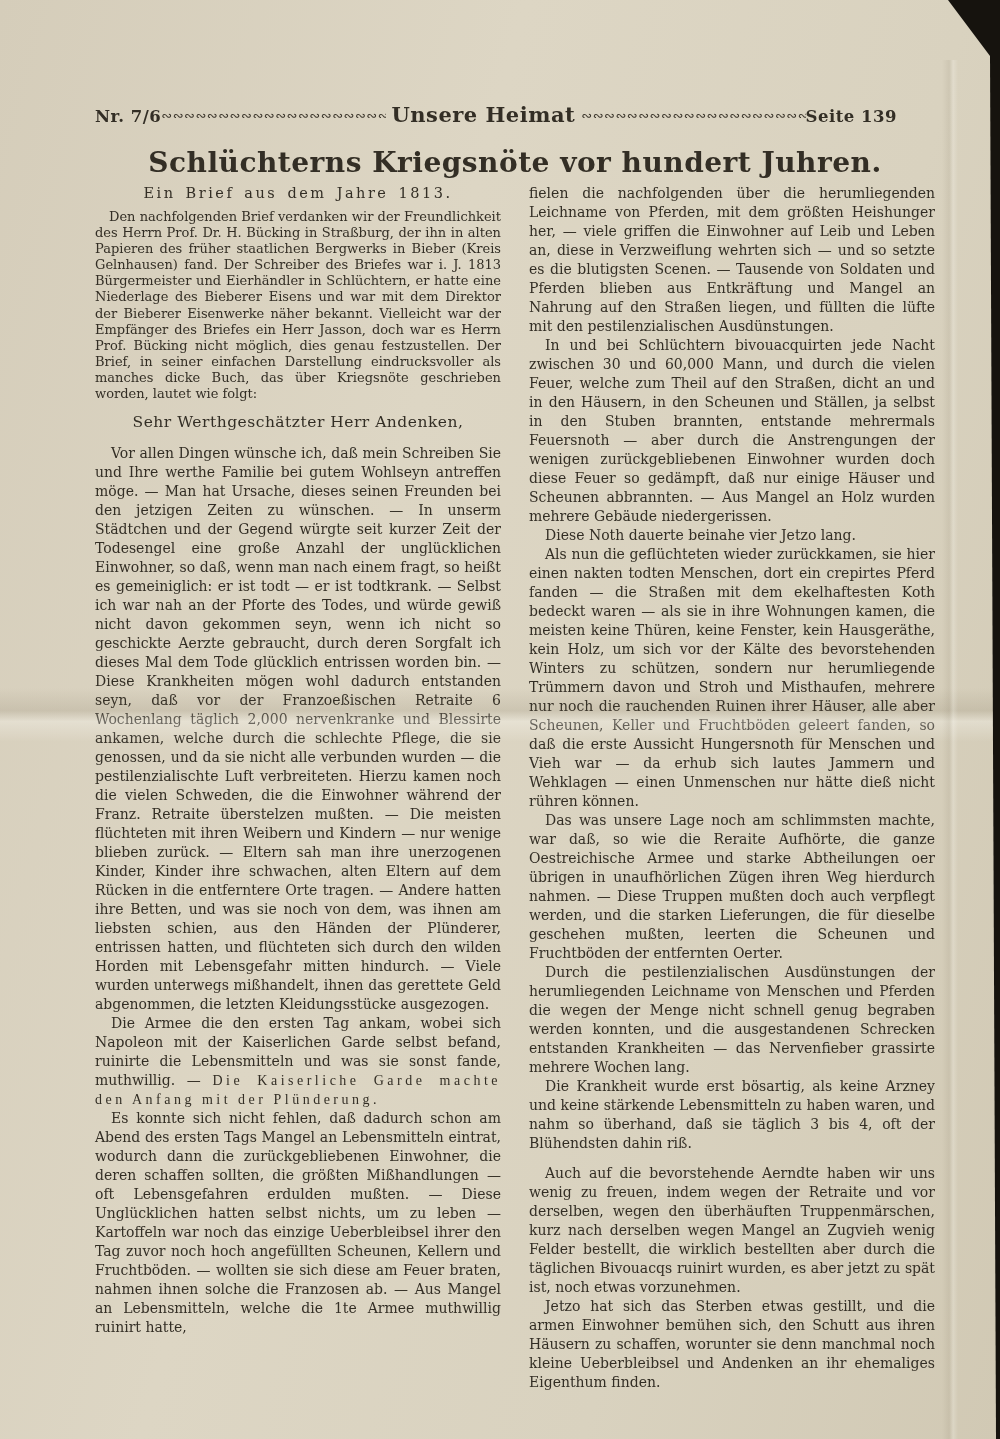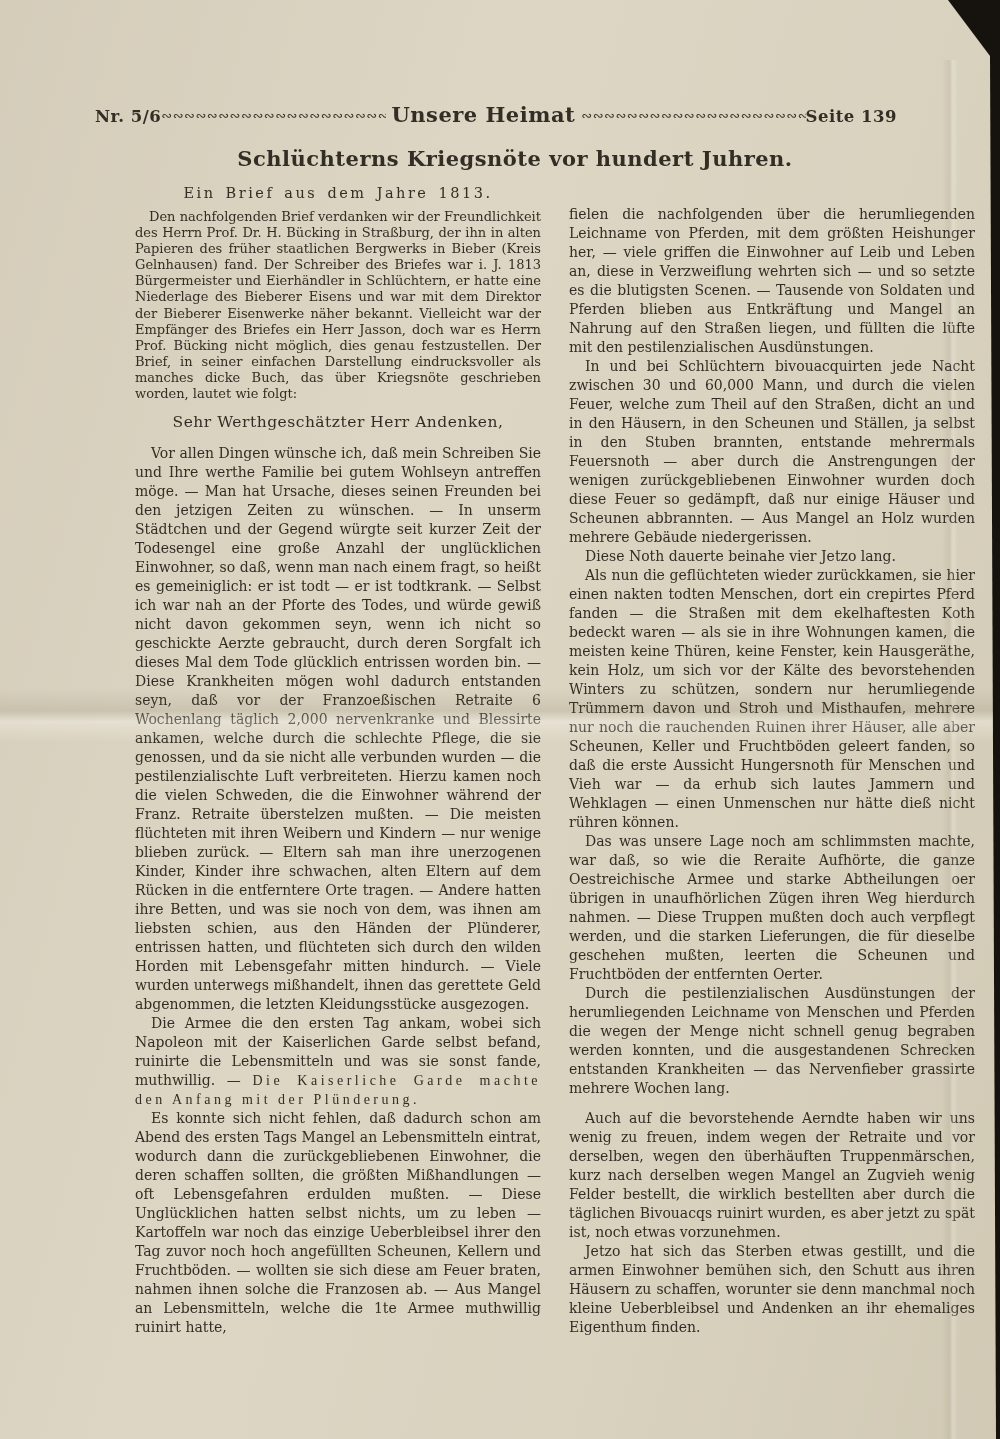--- a/index.html
+++ b/index.html
@@ -30,25 +30,25 @@
     white-space:nowrap;
   }
   .issue,.pageno{font-size:16.5px;font-weight:600;letter-spacing:0.5px;}
   .journal{font-size:21px;font-weight:700;letter-spacing:0.5px;padding:0 6px;}
   .orn{
     font-size:13px;letter-spacing:0.5px;position:relative;top:-2px;
     color:#3a342a;overflow:hidden;flex:1 1 auto;text-align:center;
   }
   .article-title{
     position:absolute;top:146px;left:95px;width:840px;text-align:center;
-    font-size:21px;font-weight:700;letter-spacing:0.5px;
+    font-size:28px;font-weight:700;letter-spacing:0.5px;
   }
   .cols{
     position:absolute;top:184px;left:95px;width:840px;
-    display:flex;gap:28px;align-items:flex-end;margin-left:40px;
+    display:flex;gap:28px;align-items:flex-start;
   }
   .col{width:413px;}
   .para{margin:0;text-align:justify;font-size:14px;line-height:19px;}
   .para.intro-heading{
     text-align:center;font-size:14.5px;letter-spacing:2.5px;word-spacing:3px;
     margin:0 0 7px 0;line-height:18px;
   }
   .para.intro{font-size:13px;line-height:16.1px;text-indent:14px;margin-bottom:10px;}
   .para.salutation{
     text-align:center;font-size:15.5px;letter-spacing:0.5px;
@@ -57,21 +57,21 @@
   .para.indent{text-indent:16px;}
   .para.gap-before{margin-top:11px;}
   .spread{letter-spacing:3.5px;font-family:Liberation Serif, serif;}
 </style>
 </head>
 <body>
 
 <div class="paper">
 
   <div class="header">
-    <span class="issue">Nr. 5/6</span>
+    <span class="issue">Nr. 7/6</span>
     <span class="orn">∾∾∾∾∾∾∾∾∾∾∾∾∾∾∾∾∾∾∾∾∾</span>
     <span class="journal">Unsere Heimat</span>
     <span class="orn">∾∾∾∾∾∾∾∾∾∾∾∾∾∾∾∾∾∾∾∾∾</span>
     <span class="pageno">Seite 139</span>
   </div>
 
   <div class="article-title">Schlüchterns Kriegsnöte vor hundert Juhren.</div>
 
   <div class="cols">
     <div class="col" id="col-left">
@@ -82,20 +82,21 @@
         <p class="para indent">Die Armee die den ersten Tag ankam, wobei sich Napoleon mit der Kaiserlichen Garde selbst befand, ruinirte die Lebensmitteln und was sie sonst fande, muthwillig. — <span class="spread">Die Kaiserliche Garde machte den Anfang mit der Plünderung.</span></p>
         <p class="para indent">Es konnte sich nicht fehlen, daß dadurch schon am Abend des ersten Tags Mangel an Lebensmitteln eintrat, wodurch dann die zurückgebliebenen Einwohner, die deren schaffen sollten, die größten Mißhandlungen — oft Lebensgefahren erdulden mußten. — Diese Unglücklichen hatten selbst nichts, um zu leben — Kartoffeln war noch das einzige Ueberbleibsel ihrer den Tag zuvor noch hoch angefüllten Scheunen, Kellern und Fruchtböden. — wollten sie sich diese am Feuer braten, nahmen ihnen solche die Franzosen ab. — Aus Mangel an Lebensmitteln, welche die 1te Armee muthwillig ruinirt hatte,</p>
       </div>
     <div class="col" id="col-right">
         <p class="para">fielen die nachfolgenden über die herumliegenden Leichname von Pferden, mit dem größten Heishunger her, — viele griffen die Einwohner auf Leib und Leben an, diese in Verzweiflung wehrten sich — und so setzte es die blutigsten Scenen. — Tausende von Soldaten und Pferden blieben aus Entkräftung und Mangel an Nahrung auf den Straßen liegen, und füllten die lüfte mit den pestilenzialischen Ausdünstungen.</p>
         <p class="para indent">In und bei Schlüchtern bivouacquirten jede Nacht zwischen 30 und 60,000 Mann, und durch die vielen Feuer, welche zum Theil auf den Straßen, dicht an und in den Häusern, in den Scheunen und Ställen, ja selbst in den Stuben brannten, entstande mehrermals Feuersnoth — aber durch die Anstrengungen der wenigen zurückgebliebenen Einwohner wurden doch diese Feuer so gedämpft, daß nur einige Häuser und Scheunen abbrannten. — Aus Mangel an Holz wurden mehrere Gebäude niedergerissen.</p>
         <p class="para indent">Diese Noth dauerte beinahe vier Jetzo lang.</p>
         <p class="para indent">Als nun die geflüchteten wieder zurückkamen, sie hier einen nakten todten Menschen, dort ein crepirtes Pferd fanden — die Straßen mit dem ekelhaftesten Koth bedeckt waren — als sie in ihre Wohnungen kamen, die meisten keine Thüren, keine Fenster, kein Hausgeräthe, kein Holz, um sich vor der Kälte des bevorstehenden Winters zu schützen, sondern nur herumliegende Trümmern davon und Stroh und Misthaufen, mehrere nur noch die rauchenden Ruinen ihrer Häuser, alle aber Scheunen, Keller und Fruchtböden geleert fanden, so daß die erste Aussicht Hungersnoth für Menschen und Vieh war — da erhub sich lautes Jammern und Wehklagen — einen Unmenschen nur hätte dieß nicht rühren können.</p>
         <p class="para indent">Das was unsere Lage noch am schlimmsten machte, war daß, so wie die Reraite Aufhörte, die ganze Oestreichische Armee und starke Abtheilungen oer übrigen in unaufhörlichen Zügen ihren Weg hierdurch nahmen. — Diese Truppen mußten doch auch verpflegt werden, und die starken Lieferungen, die für dieselbe geschehen mußten, leerten die Scheunen und Fruchtböden der entfernten Oerter.</p>
         <p class="para indent">Durch die pestilenzialischen Ausdünstungen der herumliegenden Leichname von Menschen und Pferden die wegen der Menge nicht schnell genug begraben werden konnten, und die ausgestandenen Schrecken entstanden Krankheiten — das Nervenfieber grassirte mehrere Wochen lang.</p>
+        <p class="para indent">Die Krankheit wurde erst bösartig, als keine Arzney und keine stärkende Lebensmitteln zu haben waren, und nahm so überhand, daß sie täglich 3 bis 4, oft der Blühendsten dahin riß.</p>
         <p class="para indent gap-before">Auch auf die bevorstehende Aerndte haben wir uns wenig zu freuen, indem wegen der Retraite und vor derselben, wegen den überhäuften Truppenmärschen, kurz nach derselben wegen Mangel an Zugvieh wenig Felder bestellt, die wirklich bestellten aber durch die täglichen Bivouacqs ruinirt wurden, es aber jetzt zu spät ist, noch etwas vorzunehmen.</p>
         <p class="para indent">Jetzo hat sich das Sterben etwas gestillt, und die armen Einwohner bemühen sich, den Schutt aus ihren Häusern zu schaffen, worunter sie denn manchmal noch kleine Ueberbleibsel und Andenken an ihr ehemaliges Eigenthum finden.</p>
       </div>
   </div>
 
   <div class="crease-h"></div>
   <div class="crease-v"></div>
 </div>
 
 </body></html>

